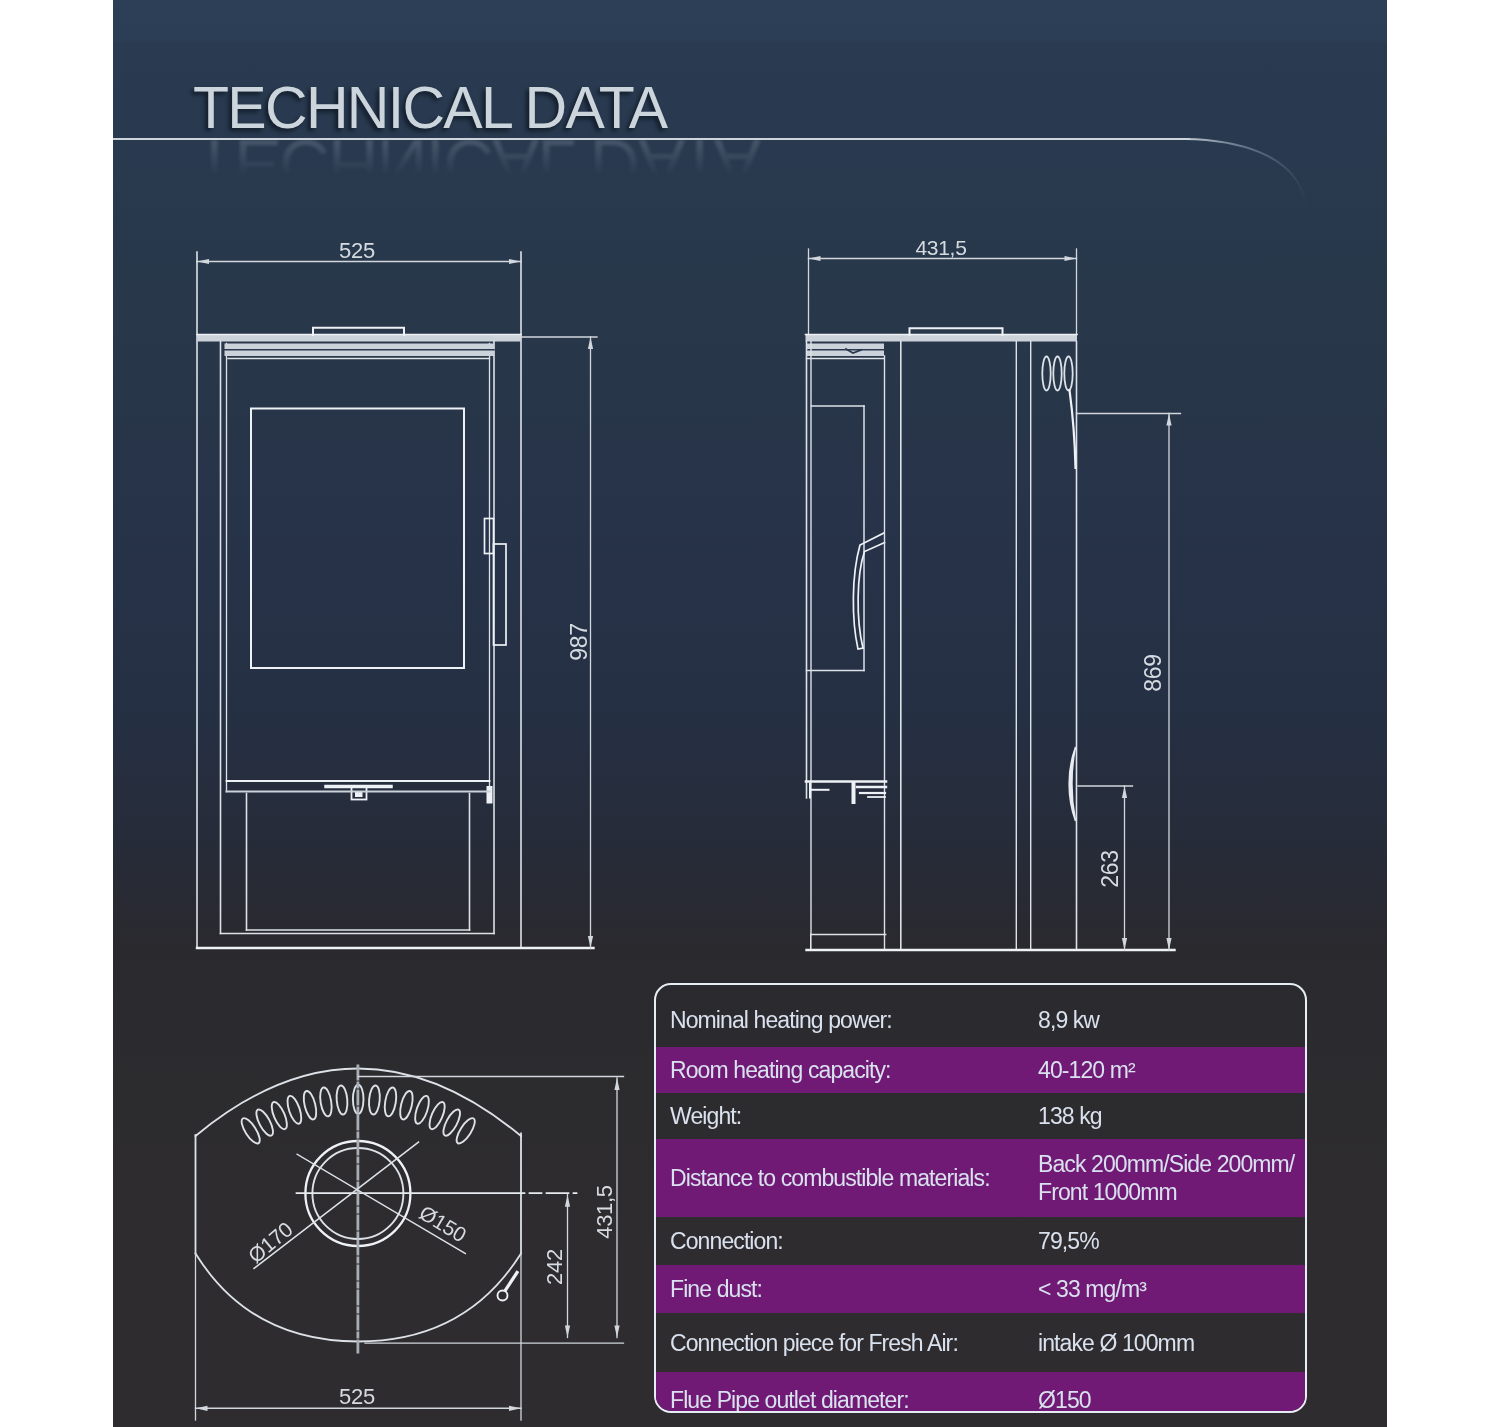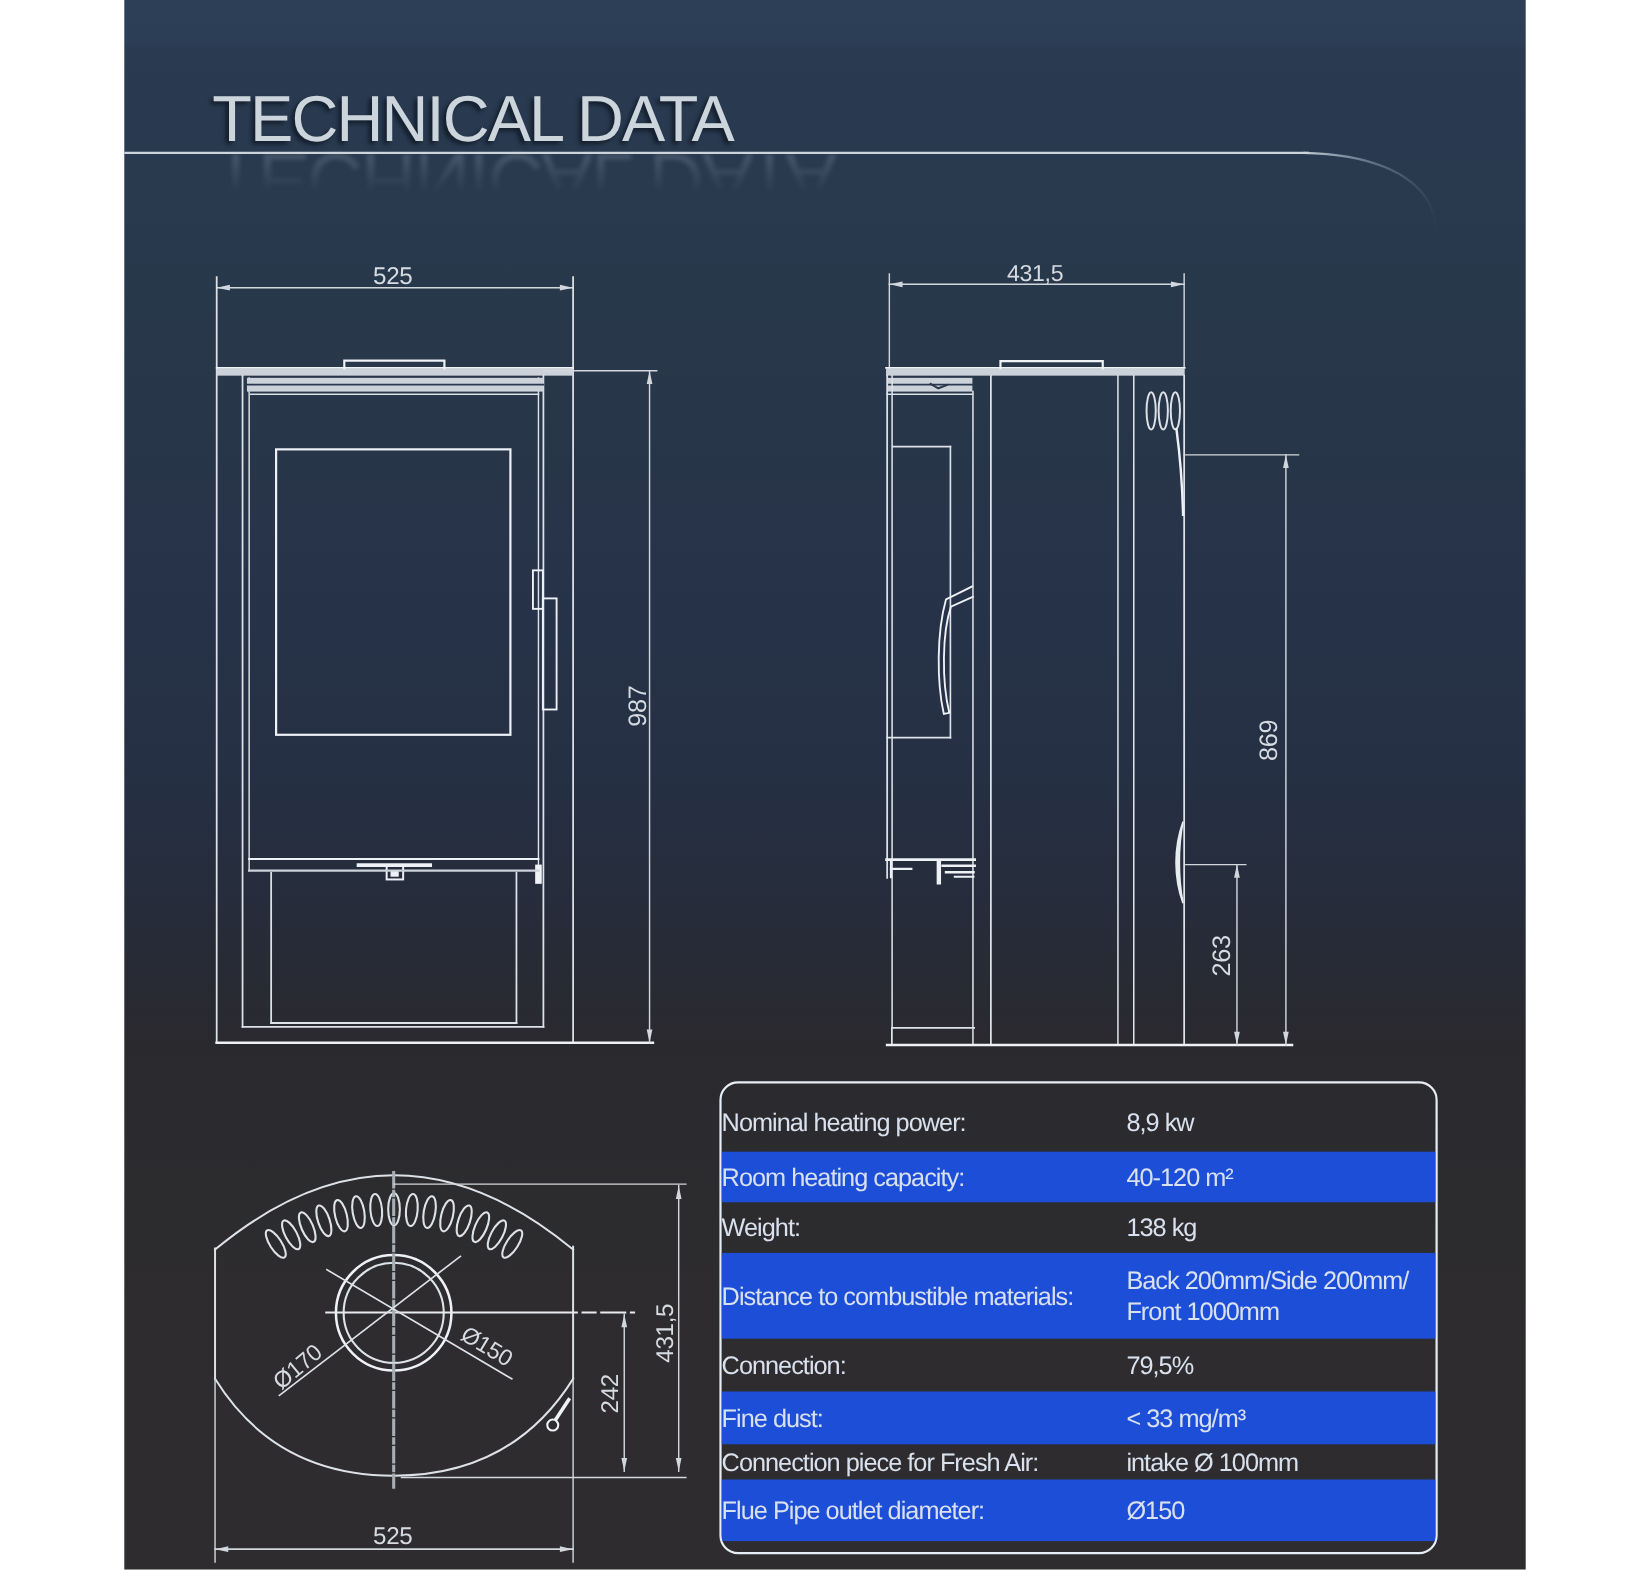--- a/index.html
+++ b/index.html
@@ -12,22 +12,22 @@
   .title{position:absolute;left:193px;top:79px;width:1000px;font-size:59px;letter-spacing:-1.7px;
     color:#ccd4dc;white-space:nowrap;line-height:1;text-shadow:-3px 3px 4px rgba(8,16,26,.7);}
   .trefl{position:absolute;left:193px;top:129px;width:1000px;font-size:70px;letter-spacing:-1.7px;
     color:#c4cdd6;white-space:nowrap;line-height:1;transform:scaleY(-1);filter:blur(1.7px);opacity:.28;
     -webkit-mask-image:linear-gradient(to bottom,transparent 34%,rgba(0,0,0,.9) 97%);
     mask-image:linear-gradient(to bottom,transparent 34%,rgba(0,0,0,.9) 97%);}
   svg text{font-family:"Liberation Sans",sans-serif;fill:#d6dbe1;}
   .tbl{position:absolute;left:654px;top:983px;width:653px;height:430px;box-sizing:border-box;
     border:2px solid #e7edf4;border-radius:17px;overflow:hidden;color:#d9e1ee;}
   .row{display:flex;align-items:center;font-size:23px;letter-spacing:-0.9px;line-height:28px;}
-  .row.b{background:#1d4ed8;}
-  .lbl{flex:0 0 368px;}
+  .row.b{background:#701a75;}
+  .lbl{flex:0 0 368px;padding-left:14px;}
   .val{flex:1;}
 </style>
 </head>
 <body>
 
 <div class="page"></div>
 
 <div class="title">TECHNICAL DATA</div>
 
 <div class="trefl">TECHNICAL DATA</div>
@@ -302,21 +302,21 @@
   <div class="row" style="height:48px">
       <div class="lbl">Connection:</div>
       <div class="val">79,5%</div>
     </div>
 
   <div class="row b" style="height:48px">
       <div class="lbl">Fine dust:</div>
       <div class="val">&lt; 33 mg/m³</div>
     </div>
 
-  <div class="row" style="height:32px">
+  <div class="row" style="height:59px">
       <div class="lbl">Connection piece for Fresh Air:</div>
       <div class="val">intake Ø 100mm</div>
     </div>
 
   <div class="row b" style="height:56px;margin-top:0">
       <div class="lbl">Flue Pipe outlet diameter:</div>
       <div class="val">Ø150</div>
     </div>
 </div>
 

